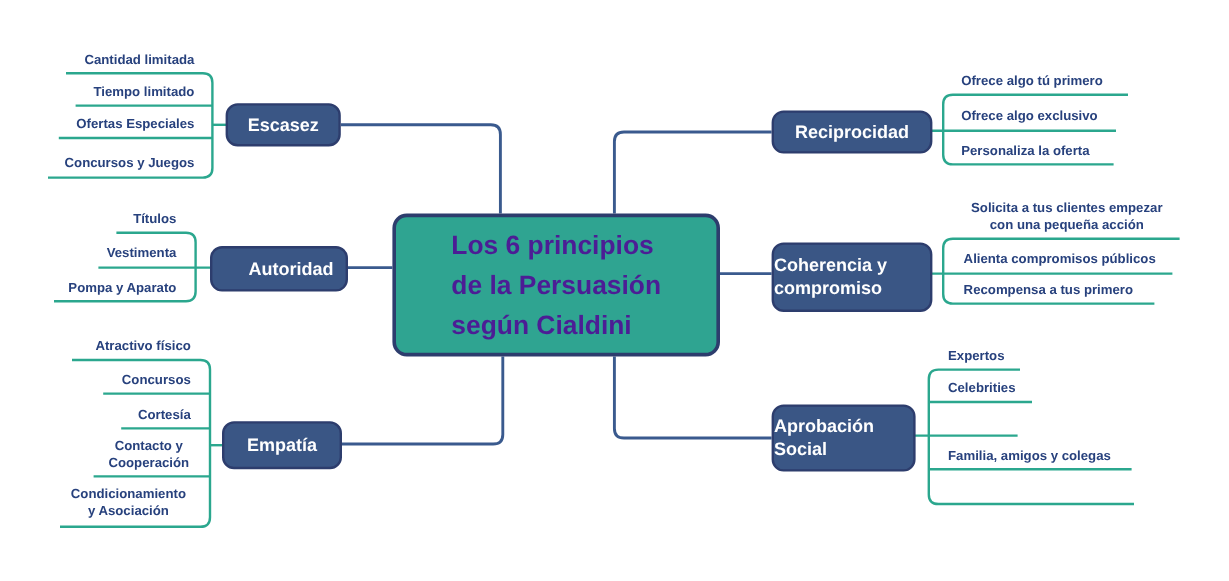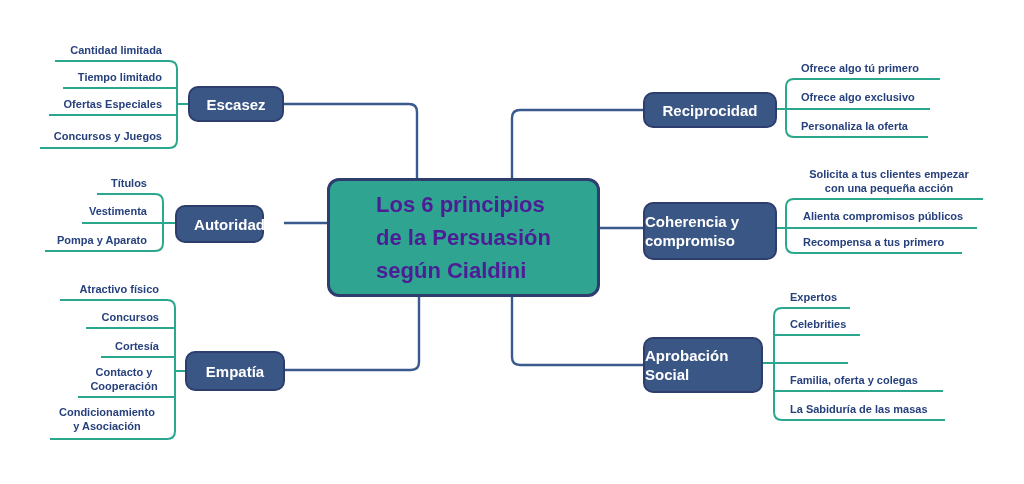--- a/index.html
+++ b/index.html
@@ -89,21 +89,21 @@
       <path d="M762 363 H848"></path>
       <path d="M774 391 H943"></path>
     </g>
   </svg>
 
   <div id="central-node">Los 6 principios
 de la Persuasión
 según Cialdini</div>
 
   <div class="node" style="left:188px;top:86px;width:96px;height:36px;">Escasez</div>
-  <div class="node" style="left:175px;top:205px;width:89px;height:38px;padding-left:20px;">Autoridad</div>
+  <div class="node" style="left:175px;top:205px;width:115px;height:38px;padding-left:20px;">Autoridad</div>
   <div class="node" style="left:185px;top:351px;width:100px;height:40px;">Empatía</div>
   <div class="node" style="left:643px;top:92px;width:134px;height:36px;">Reciprocidad</div>
   <div class="node left-text" style="left:643px;top:202px;width:134px;height:58px;">Coherencia y
 compromiso</div>
   <div class="node left-text" style="left:643px;top:337px;width:120px;height:56px;">Aprobación
 Social</div>
 
   <div class="leaf r" style="left:25px;top:44px;width:137px;">Cantidad limitada</div>
   <div class="leaf r" style="left:25px;top:71px;width:137px;">Tiempo limitado</div>
   <div class="leaf r" style="left:25px;top:98px;width:137px;">Ofertas Especiales</div>
@@ -125,16 +125,15 @@
   <div class="leaf" style="left:801px;top:120px;width:200px;">Personaliza la oferta</div>
   <div class="leaf" style="left:801px;top:91px;width:200px;">Ofrece algo exclusivo</div>
 
   <div class="leaf c" style="left:784px;top:168px;width:210px;">Solicita a tus clientes empezar
 con una pequeña acción</div>
   <div class="leaf" style="left:803px;top:210px;width:210px;">Alienta compromisos públicos</div>
   <div class="leaf" style="left:803px;top:236px;width:210px;">Recompensa a tus primero</div>
 
   <div class="leaf" style="left:790px;top:291px;width:200px;">Expertos</div>
   <div class="leaf" style="left:790px;top:318px;width:200px;">Celebrities</div>
-  <div class="leaf" style="left:790px;top:374px;width:220px;">Familia, oferta y colegas</div>
-  <div class="leaf" style="left:790px;top:403px;width:220px;">La Sabiduría de las masas</div>
+  <div class="leaf" style="left:790px;top:374px;width:220px;">Familia, amigos y colegas</div>
 
 </div>
 
 </body></html>

